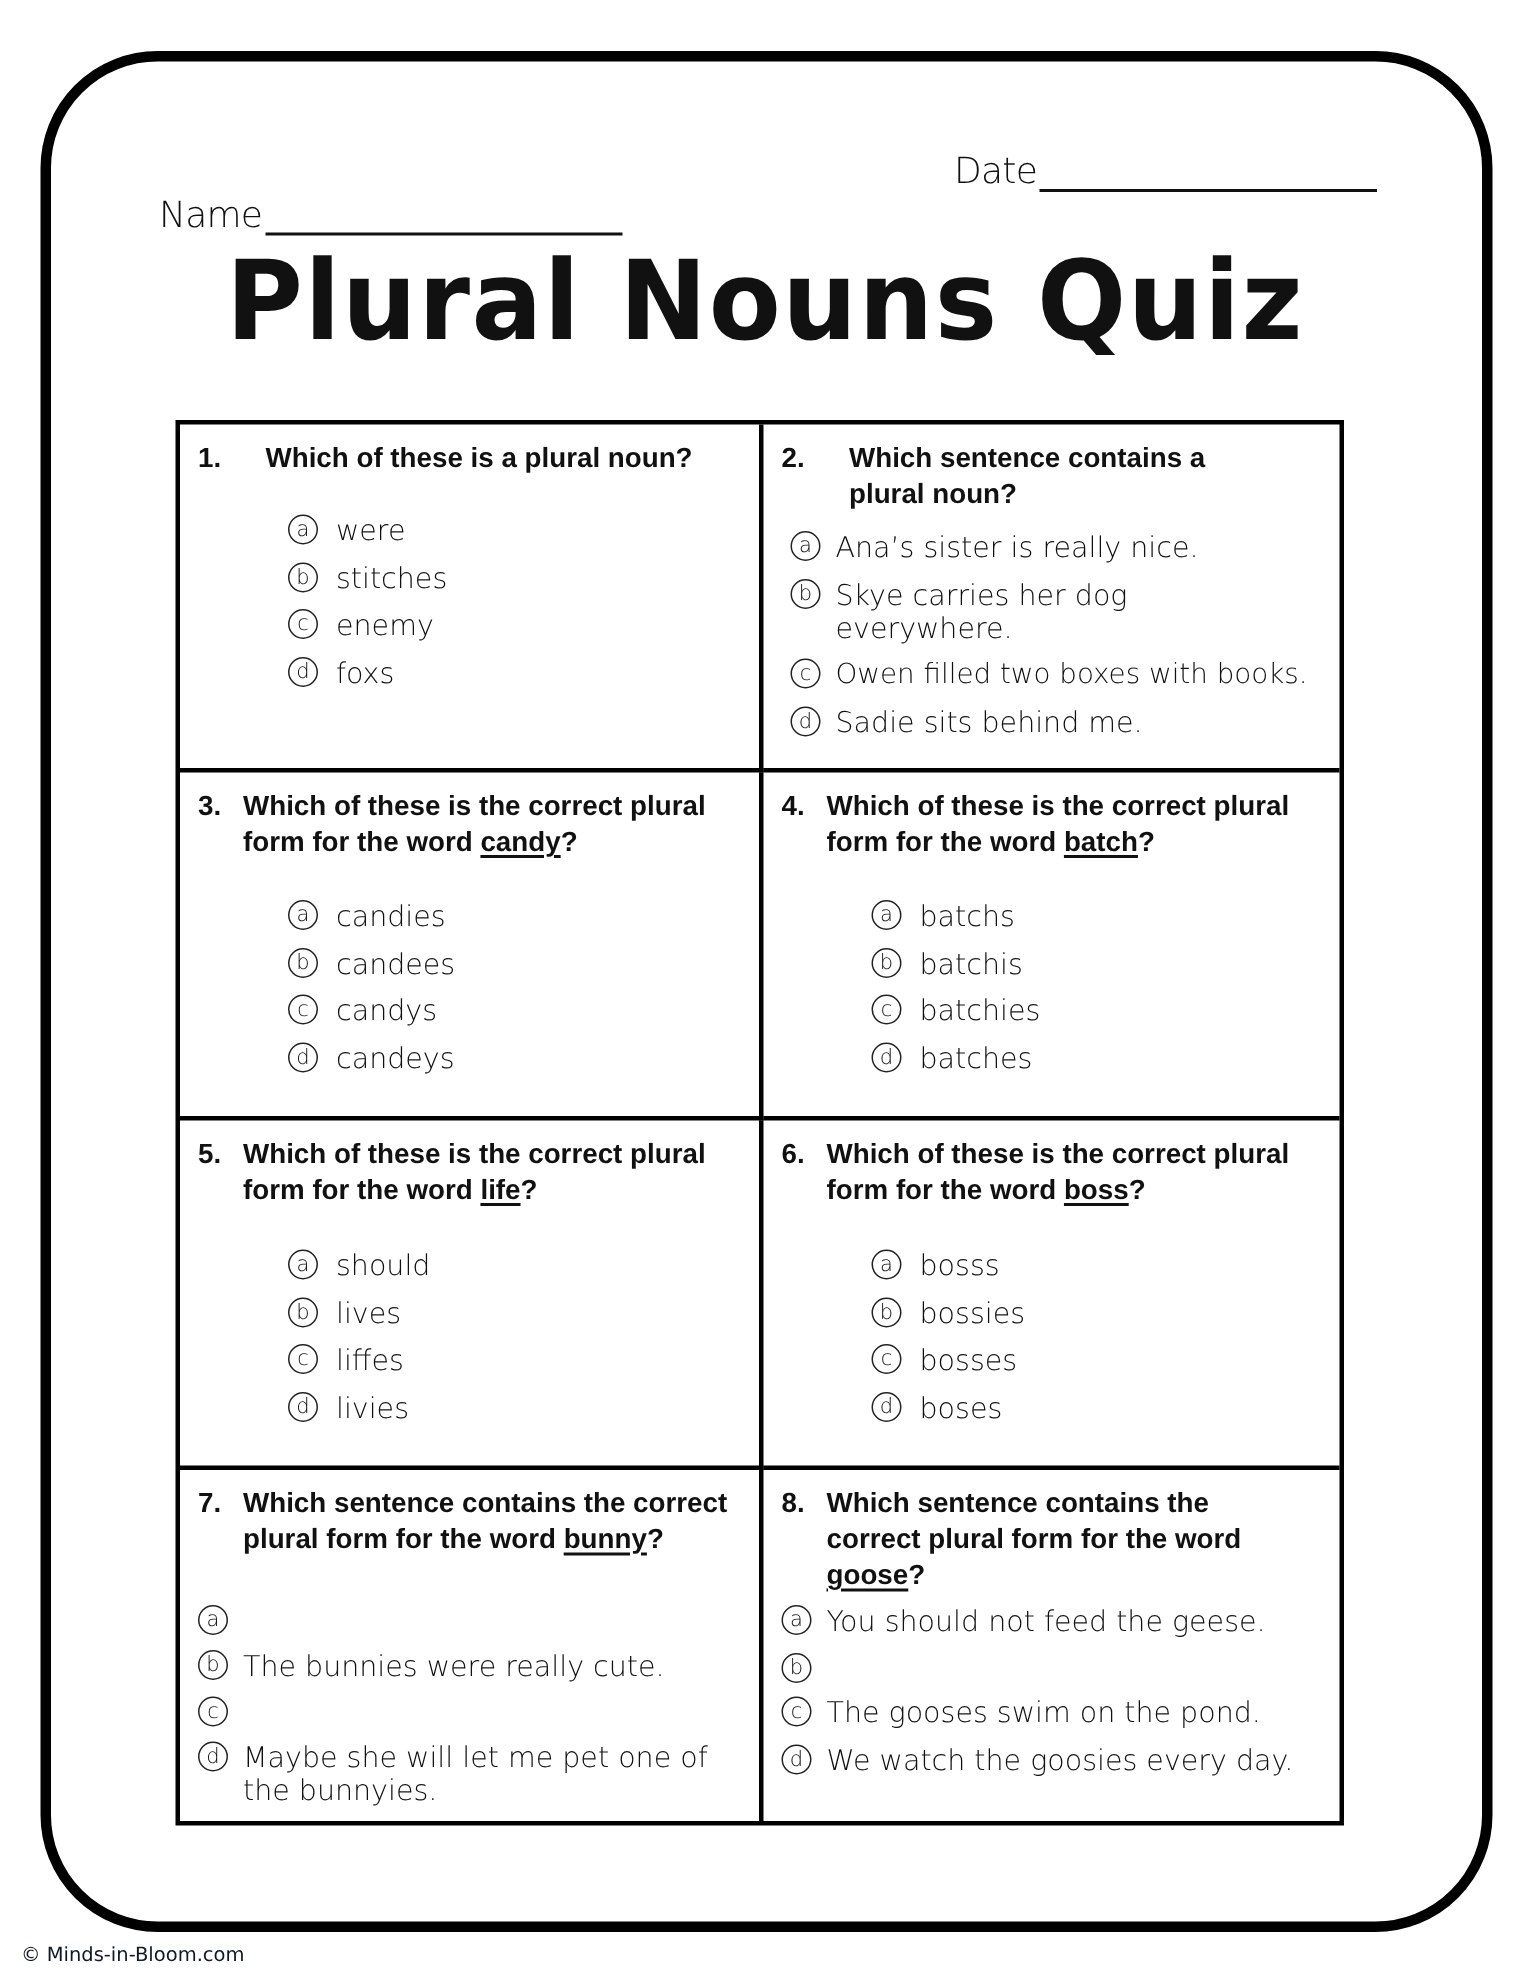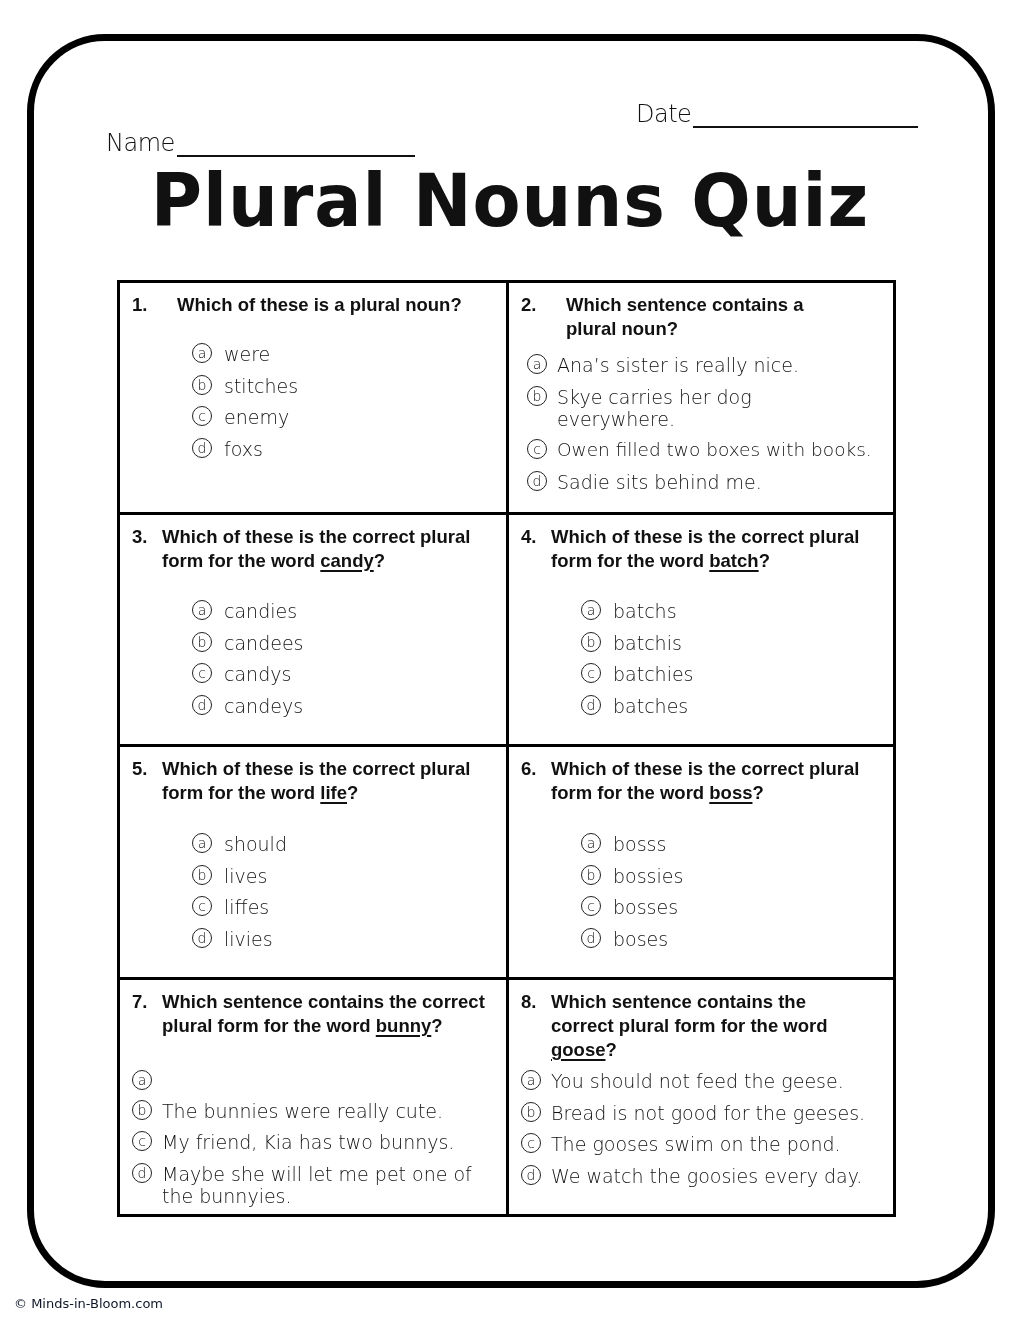--- a/index.html
+++ b/index.html
@@ -225,42 +225,40 @@
     <div class="opts sentences" style="top:90px; left:12px; right:14px;">
       <div class="opt">
           <span class="bubble">a</span>
         </div>
       <div class="opt">
           <span class="bubble">b</span>
           <span>The bunnies were really cute.</span>
         </div>
       <div class="opt">
           <span class="bubble">c</span>
-          <span>My friend, Kia has two bunnys.</span>
         </div>
       <div class="opt">
           <span class="bubble">d</span>
           <span>Maybe she will let me pet one of the bunnyies.</span>
         </div>
     </div>
   </div>
 
   <div class="cell">
     <div class="q" style="right:20px;">
       <span class="q-num">8.</span>
       <span class="q-text"><span>Which sentence contains the correct plural  form for the word </span><u>goose</u><span>?</span></span>
     </div>
     <div class="opts sentences" style="top:90px; left:12px; right:6px;">
       <div class="opt">
           <span class="bubble">a</span>
           <span>You should not feed the geese.</span>
         </div>
       <div class="opt">
           <span class="bubble">b</span>
-          <span>Bread is not good for the geeses.</span>
         </div>
       <div class="opt">
           <span class="bubble">c</span>
           <span>The gooses swim on the pond.</span>
         </div>
       <div class="opt">
           <span class="bubble">d</span>
           <span>We watch the goosies every day.</span>
         </div>
     </div>

